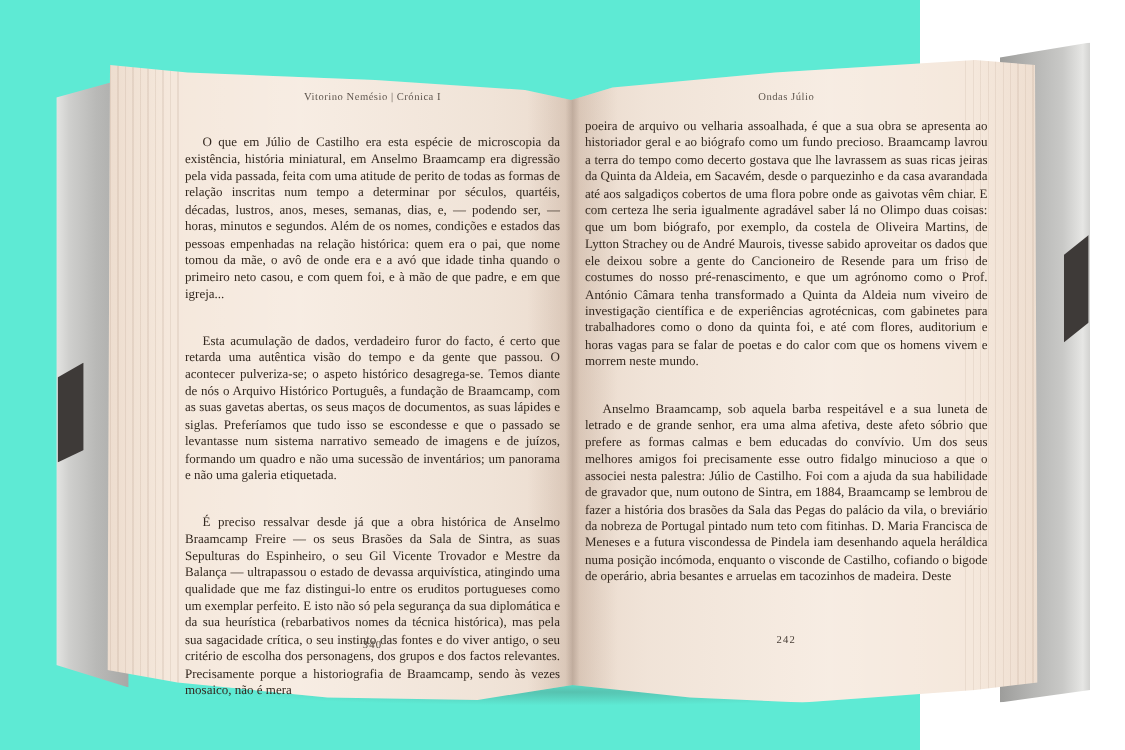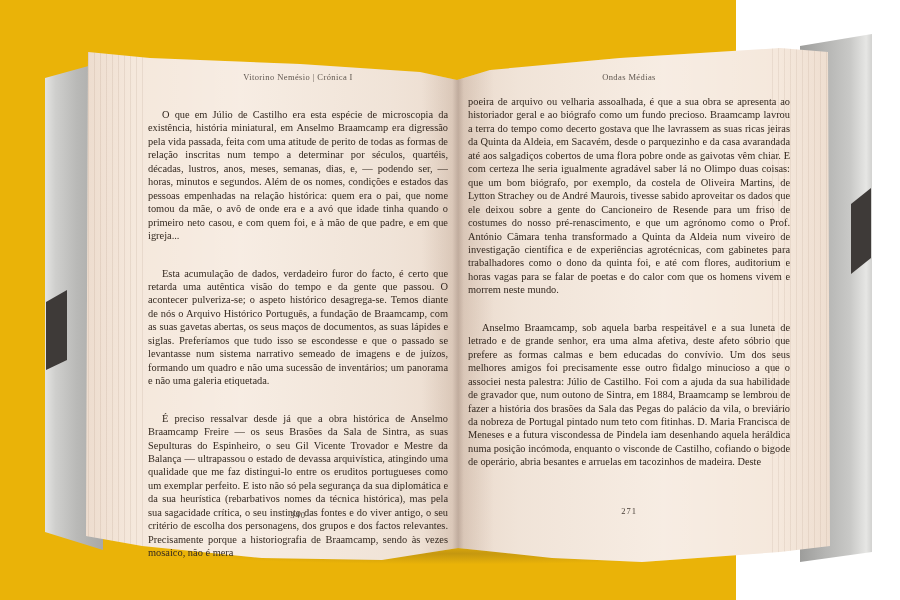--- a/index.html
+++ b/index.html
@@ -1,20 +1,20 @@
 <!DOCTYPE html>
 <html><head>
 <meta charset="utf-8">
 <style>
   html,body{margin:0;padding:0;}
   body{
     width:900px;height:600px;background:#ffffff;overflow:hidden;
     font-family:"Liberation Serif","DejaVu Serif",serif;
   }
-  .scene{position:relative;width:736px;height:600px;background:#eab308;}
+  .scene{position:relative;width:736px;height:600px;background:#5eead4;}
 
   
   .book-shadow{
     position:absolute;left:70px;top:540px;width:770px;height:34px;
     background:radial-gradient(ellipse 50% 45% at 50% 40%,rgba(60,50,45,0.22),rgba(60,50,45,0.0) 70%);
   }
 
   
   .cover{position:absolute;}
   .cover-left{
@@ -117,21 +117,21 @@
     <div class="running-head">Vitorino Nemésio | Crónica I</div>
     <div class="text-block">
         <p class="indent"><span>O que em Júlio de Castilho era esta espécie de microscopia da existência, história miniatural, em Anselmo Braamcamp era digressão pela vida passada, feita com uma atitude de perito de todas as formas de relação inscritas num tempo a determinar por séculos, quartéis, décadas, lustros, anos, meses, semanas, dias, e, — podendo ser, — horas, minutos e segundos. Além de os nomes, condições e estados das pessoas empenhadas na relação histórica: quem era o pai, que nome tomou da mãe, o avô de onde era e a avó que idade tinha quando o primeiro neto casou, e com quem foi, e à mão de que padre, e em que igreja...</span></p>
         <p class="indent"><span>Esta acumulação de dados, verdadeiro furor do facto, é certo que retarda uma autêntica visão do tempo e da gente que passou. O acontecer pulveriza-se; o aspeto histórico desagrega-se. Temos diante de nós o </span><span class="em">Arquivo Histórico Português</span><span>, a fundação de Braamcamp, com as suas gavetas abertas, os seus maços de documentos, as suas lápides e siglas. Preferíamos que tudo isso se escondesse e que o passado se levantasse num sistema narrativo semeado de imagens e de juízos, formando um quadro e não uma sucessão de inventários; um panorama e não uma galeria etiquetada.</span></p>
         <p class="indent"><span>É preciso ressalvar desde já que a obra histórica de Anselmo Braamcamp Freire — os seus </span><span class="em">Brasões da Sala de Sintra</span><span>, as suas </span><span class="em">Sepulturas do Espinheiro</span><span>, o seu </span><span class="em">Gil Vicente Trovador e Mestre da Balança</span><span> — ultrapassou o estado de devassa arquivística, atingindo uma qualidade que me faz distingui-lo entre os eruditos portugueses como um exemplar perfeito. E isto não só pela segurança da sua diplomática e da sua heurística (rebarbativos nomes da técnica histórica), mas pela sua sagacidade crítica, o seu instinto das fontes e do viver antigo, o seu critério de escolha dos personagens, dos grupos e dos factos relevantes. Precisamente porque a historiografia de Braamcamp, sendo às vezes mosaico, não é mera</span></p>
       </div>
     <div class="folio folio-left">340</div>
   </div>
 
   <div class="page page-right">
-    <div class="running-head">Ondas Médias</div>
+    <div class="running-head">Ondas Júlio</div>
     <div class="text-block">
         <p><span>poeira de arquivo ou velharia assoalhada, é que a sua obra se apresenta ao historiador geral e ao biógrafo como um fundo precioso. Braamcamp lavrou a terra do tempo como decerto gostava que lhe lavrassem as suas ricas jeiras da Quinta da Aldeia, em Sacavém, desde o parquezinho e da casa avarandada até aos salgadiços cobertos de uma flora pobre onde as gaivotas vêm chiar. E com certeza lhe seria igualmente agradável saber lá no Olimpo duas coisas: que um bom biógrafo, por exemplo, da costela de Oliveira Martins, de Lytton Strachey ou de André Maurois, tivesse sabido aproveitar os dados que ele deixou sobre a gente do </span><span class="em">Cancioneiro de Resende</span><span> para um friso de costumes do nosso pré-renascimento, e que um agrónomo como o Prof. António Câmara tenha transformado a Quinta da Aldeia num viveiro de investigação científica e de experiências agrotécnicas, com gabinetes para trabalhadores como o dono da quinta foi, e até com flores, </span><span class="em">auditorium</span><span> e horas vagas para se falar de poetas e do calor com que os homens vivem e morrem neste mundo.</span></p>
         <p class="indent"><span>Anselmo Braamcamp, sob aquela barba respeitável e a sua luneta de letrado e de grande senhor, era uma alma afetiva, deste afeto sóbrio que prefere as formas calmas e bem educadas do convívio. Um dos seus melhores amigos foi precisamente esse outro fidalgo minucioso a que o associei nesta palestra: Júlio de Castilho. Foi com a ajuda da sua habilidade de gravador que, num outono de Sintra, em 1884, Braamcamp se lembrou de fazer a história dos brasões da Sala das Pegas do palácio da vila, o breviário da nobreza de Portugal pintado num teto com fitinhas. D. Maria Francisca de Meneses e a futura viscondessa de Pindela iam desenhando aquela heráldica numa posição incómoda, enquanto o visconde de Castilho, cofiando o bigode de operário, abria besantes e arruelas em tacozinhos de madeira. Deste</span></p>
       </div>
-    <div class="folio folio-right">271</div>
+    <div class="folio folio-right">242</div>
   </div>
 
 </div>
 
 </body></html>

